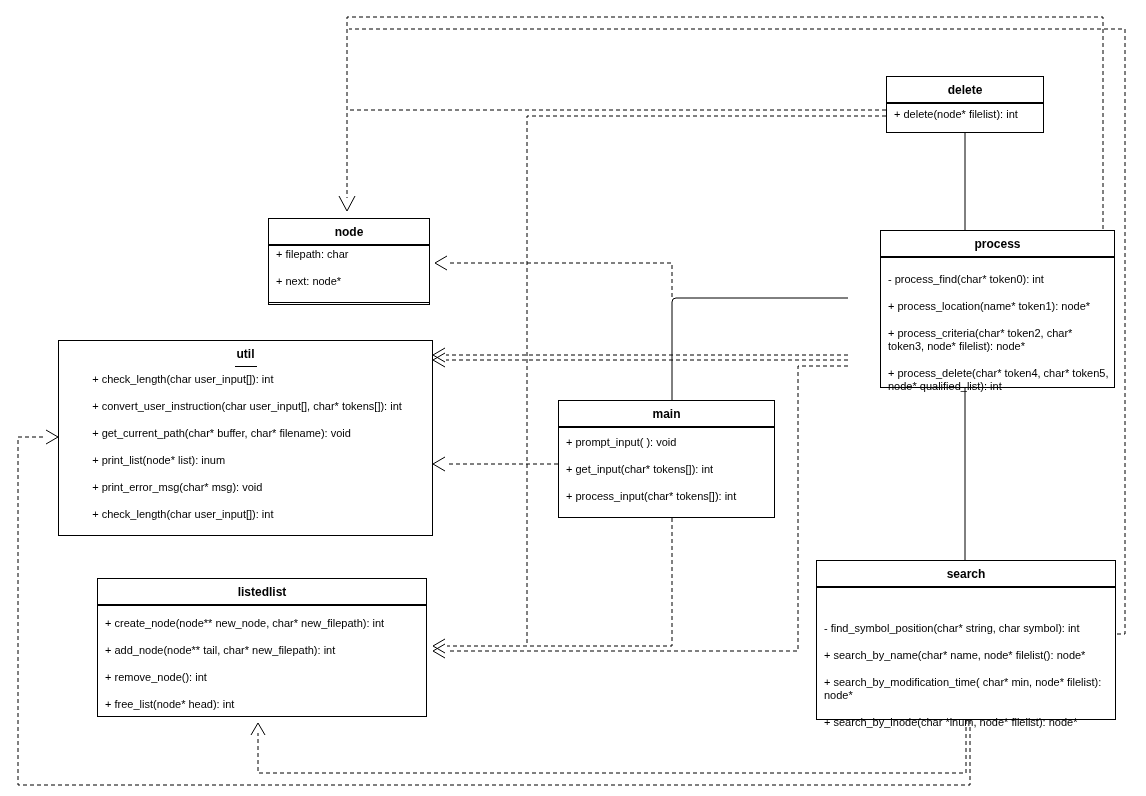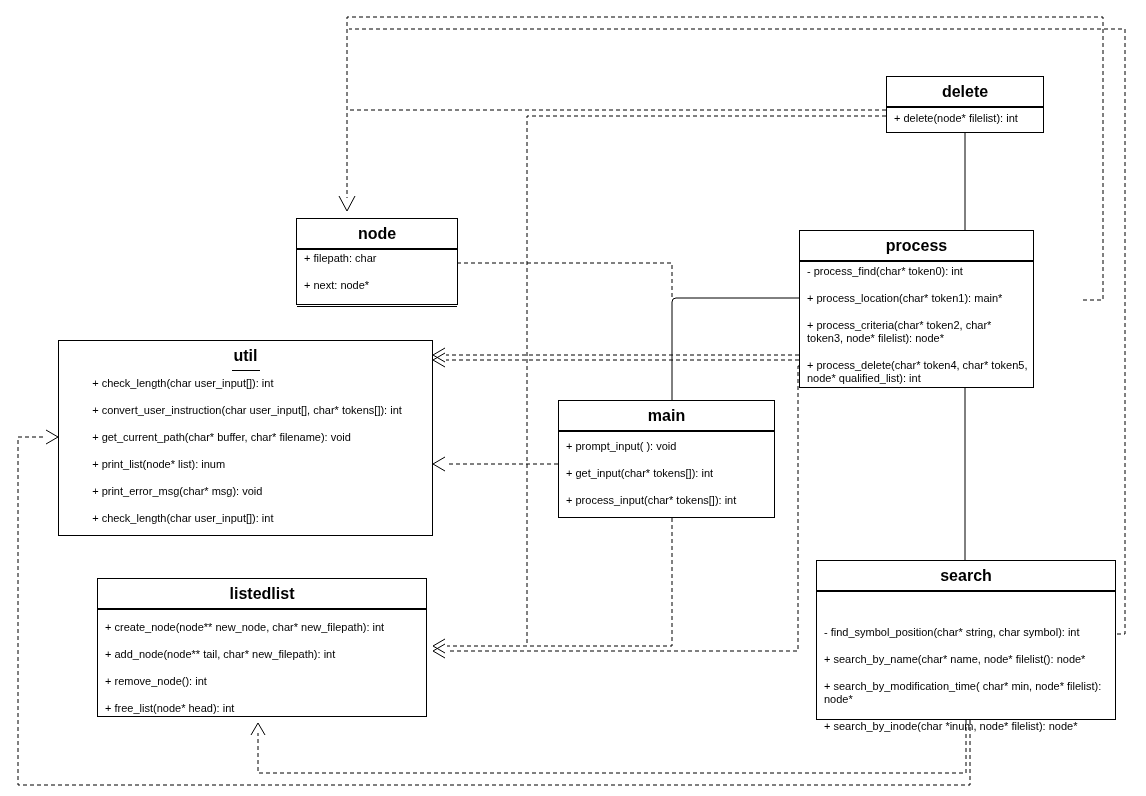--- a/index.html
+++ b/index.html
@@ -3,32 +3,32 @@
 <meta charset="utf-8">
 <style>
   html,body{margin:0;padding:0;background:#ffffff;}
   #canvas{position:relative;width:1146px;height:796px;background:#ffffff;overflow:hidden;
           font-family:"Liberation Sans",sans-serif;color:#000;}
   svg.wires{position:absolute;left:0;top:0;width:1146px;height:796px;}
   svg.wires path{fill:none;stroke:#000000;stroke-width:1;}
   svg.wires path.dashed{stroke-dasharray:4 3;}
   .uml-class{position:absolute;box-sizing:border-box;background:#ffffff;border:1px solid #000;
              display:flex;flex-direction:column;}
-  .class-title{font-size:16px;font-weight:bold;text-align:center;padding:6px 2px 5px 2px;
+  .class-title{font-size:12px;font-weight:bold;text-align:center;padding:6px 2px 5px 2px;
                border-bottom:1px solid #000;}
   .class-sep{height:2px;border-bottom:1px solid #000;}
   .class-members{padding:4px 4px 0 7px;font-size:11px;line-height:13px;}
   .class-members .member{margin-bottom:14px;}
   .empty-compartment{flex:1;border-top:1px solid #000;min-height:6px;}
   
   #c-delete    {left:886px;top:76px;  width:158px;height:57px;}
-  #c-node      {left:268px;top:218px; width:162px;height:87px;margin-left:28px;}
+  #c-node      {left:268px;top:218px; width:162px;height:87px;}
   #c-node .class-members{padding-top:2px;}
-  #c-process   {left:799px;top:230px; width:235px;height:158px;}
-  #c-process .class-members{padding-top:3px;}
+  #c-process   {left:880px;top:230px; width:235px;height:158px;}
+  #c-process .class-members{padding-top:15px;}
   #c-util      {left:58px; top:340px; width:375px;height:196px;align-items:center;}
   #c-util .class-members{padding-top:5px;}
   #c-main      {left:558px;top:400px; width:217px;height:118px;}
   #c-main .class-members{padding-top:8px;}
   #c-listedlist{left:97px; top:578px; width:330px;height:139px;}
   #c-listedlist .class-members{padding-top:11px;}
   #c-search    {left:816px;top:560px; width:300px;height:160px;}
   #c-search .class-members{padding-top:6px;margin-top:28px;}
 </style>
 </head>
@@ -82,21 +82,21 @@
         <div class="member">+ next: node*</div>
       </div>
     <div class="empty-compartment"></div>
   </div>
 
   <div class="uml-class" id="c-process">
     <div class="class-title">process</div>
     <div class="class-sep"></div>
     <div class="class-members">
         <div class="member">- process_find(char* token0): int</div>
-        <div class="member">+ process_location(char* token1): main*</div>
+        <div class="member">+ process_location(name* token1): node*</div>
         <div class="member">+ process_criteria(char* token2, char* token3, node* filelist): node*</div>
         <div class="member">+ process_delete(char* token4, char* token5, node* qualified_list): int</div>
       </div>
   </div>
 
   <div class="uml-class" id="c-util">
     <div class="class-title">util</div>
     <div class="class-sep"></div>
     <div class="class-members">
         <div class="member">+ check_length(char user_input[]): int</div>

